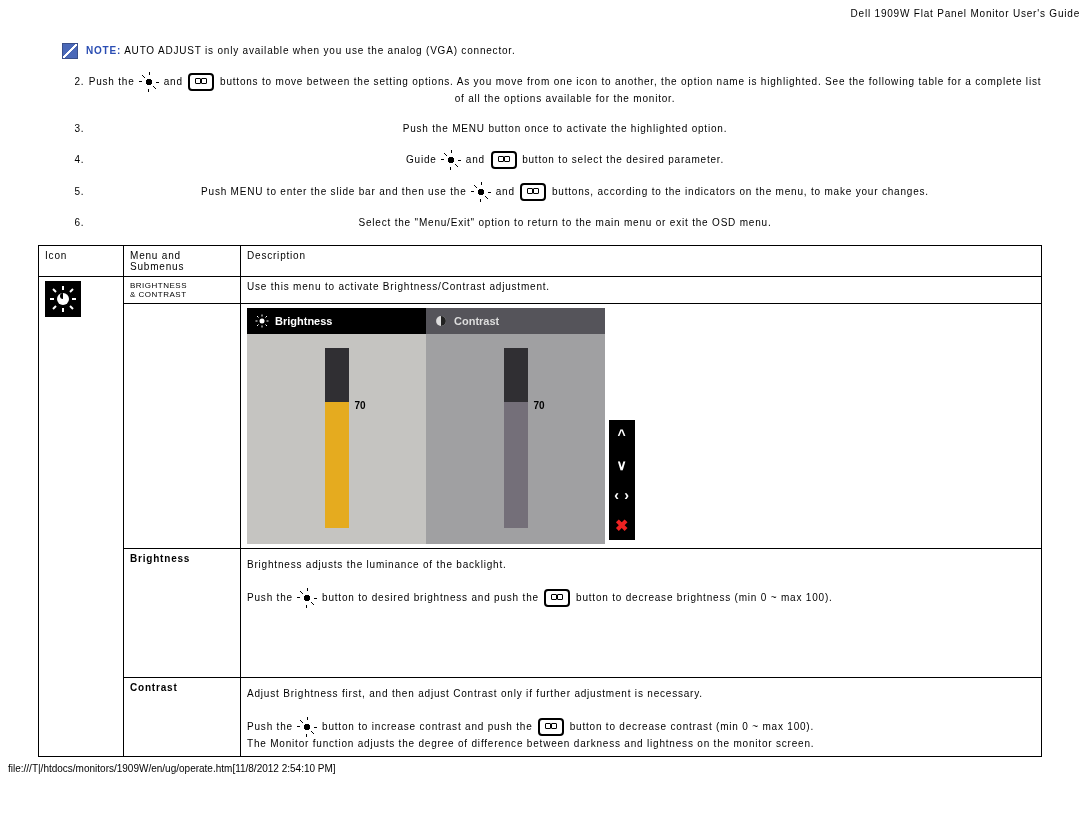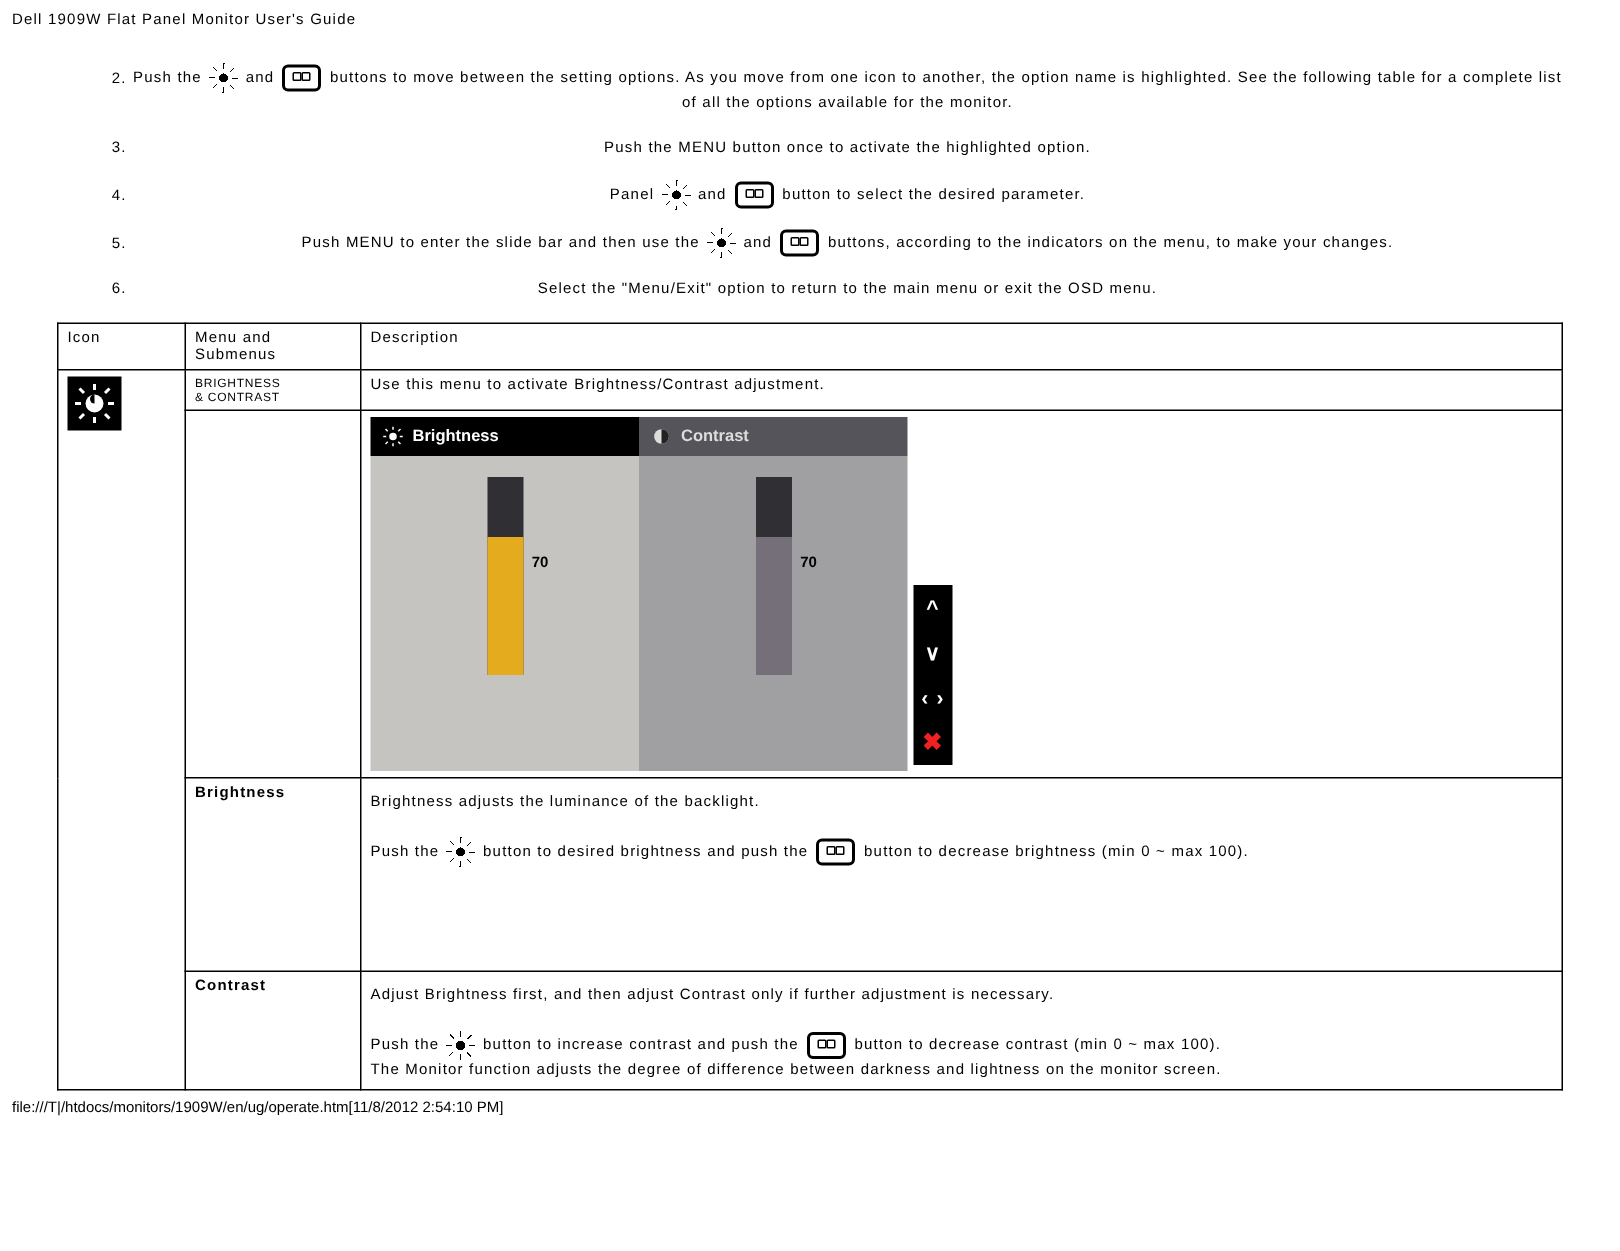--- a/index.html
+++ b/index.html
@@ -7,20 +7,21 @@
     font-size: 10px;
     letter-spacing: 0.8px;
     margin: 0;
     padding: 0;
     background: #fff;
     color: #000;
   }
   .page-title {
     font-size: 10px;
     padding: 8px 0 4px 8px;
+    text-align: right;
   }
   .content {
     padding: 20px 38px 0 38px;
   }
   .note-row {
     display: flex;
     align-items: flex-start;
     margin-bottom: 14px;
     padding-left: 24px;
   }
@@ -98,21 +99,21 @@
     font-family: Arial, sans-serif; letter-spacing: 0;
   }
   .osd-tab.active { background: #000; color: #fff; }
   .osd-tab.inactive { background: #55545a; color: #ddd; }
   .osd-body { display: flex; height: 210px; }
   .osd-pane { flex: 1; position: relative; }
   .osd-pane.left { background: #c5c4c1; }
   .osd-pane.right { background: #a0a0a2; }
   .bar {
     position: absolute; left: 50%; transform: translateX(-50%);
-    top: 14px; width: 24px; height: 132px;
+    top: 14px; width: 24px; height: 180px;
   }
   .bar .track { position: absolute; inset: 0; background: #302f33; }
   .bar .fill { position: absolute; left: 0; right: 0; bottom: 0; }
   .bar.left .fill { background: #e5ab1f; height: 70%; }
   .bar.right .fill { background: #746f79; height: 70%; }
   .bar .val { position: absolute; left: 30px; top: 52px; font-size: 10px; font-weight: bold; color: #000; letter-spacing: 0; }
   .side-strip {
     position: absolute; left: 362px; top: 112px; width: 26px;
     display: flex; flex-direction: column;
   }
@@ -125,32 +126,39 @@
   .desc-block { padding-top: 4px; line-height: 1.6; }
   .footer { font-size: 10px; padding: 6px 0 6px 8px; letter-spacing: 0;}
 </style>
 </head>
 <body>
 
 <div class="page-title">Dell 1909W Flat Panel Monitor User's Guide</div>
 
 <div class="content">
 
+  <div class="note-row">
+    <div class="note-icon"></div>
+    <div class="note-text">
+      <span class="note-label">NOTE:</span>
+      <span>AUTO ADJUST is only available when you use the analog (VGA) connector.</span>
+    </div>
+  </div>
 
   <ol class="steps" start="2">
     <li>
       <span>Push the </span>
       <span class="inline-icon ic-bright"></span>
       <span> and </span>
       <span class="inline-icon ic-box"></span>
       <span> buttons to move between the setting options. As you move from one icon to another, the option name is highlighted. See the following table for a complete list of all the options available for the monitor.</span>
     </li>
     <li>Push the MENU button once to activate the highlighted option.</li>
     <li>
-      <span>Panel </span>
+      <span>Guide </span>
       <span class="inline-icon ic-bright"></span>
       <span> and </span>
       <span class="inline-icon ic-box"></span>
       <span> button to select the desired parameter.</span>
     </li>
     <li>
       <span>Push MENU to enter the slide bar and then use the </span>
       <span class="inline-icon ic-bright"></span>
       <span> and </span>
       <span class="inline-icon ic-box"></span>

